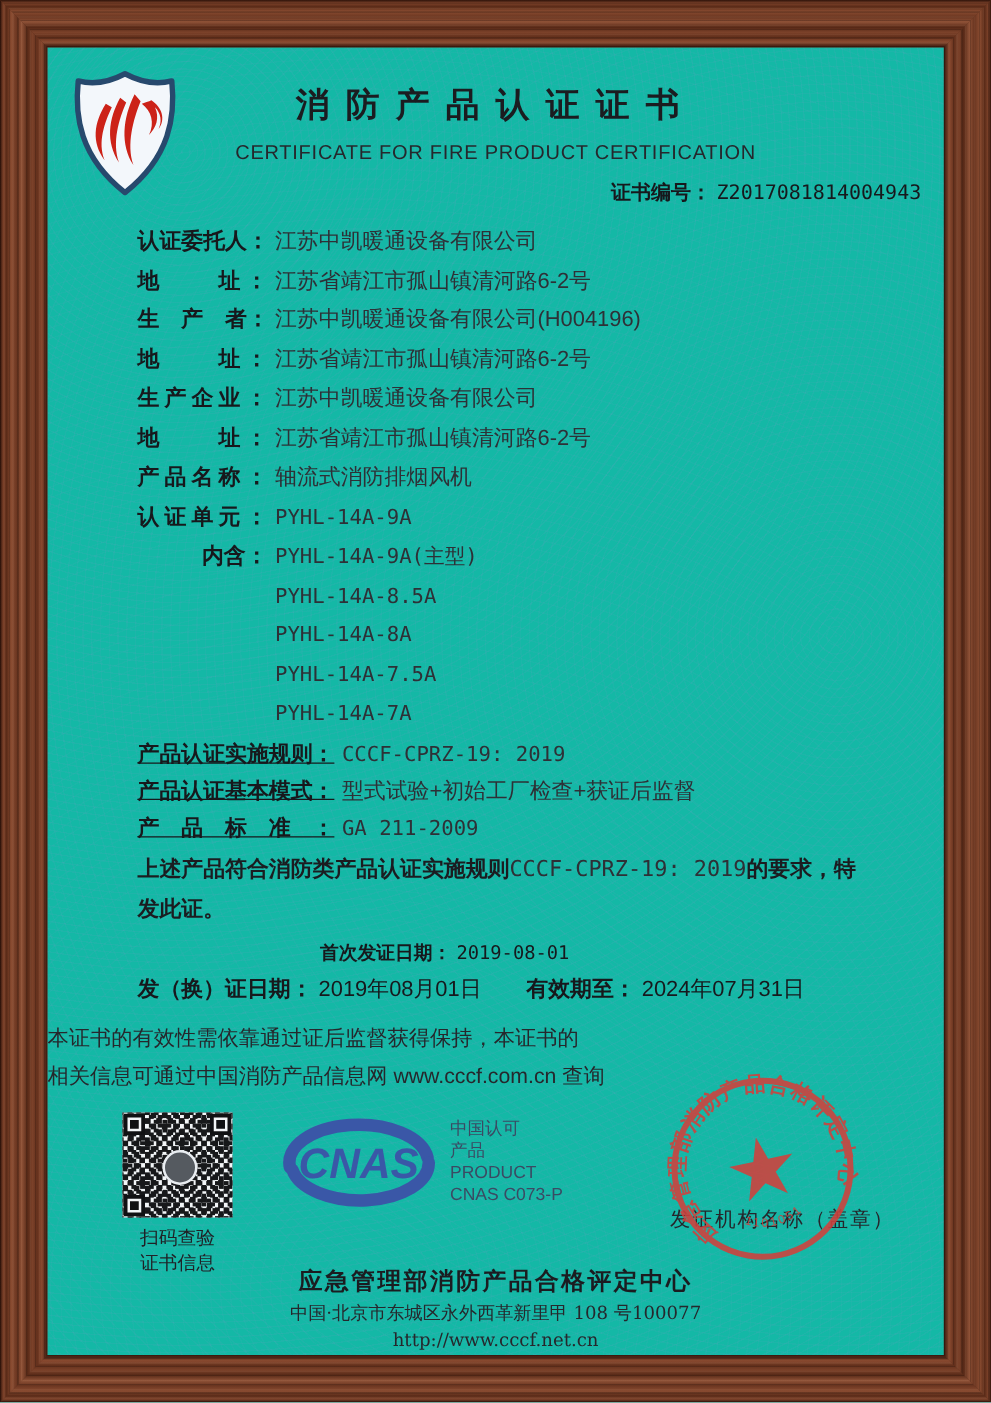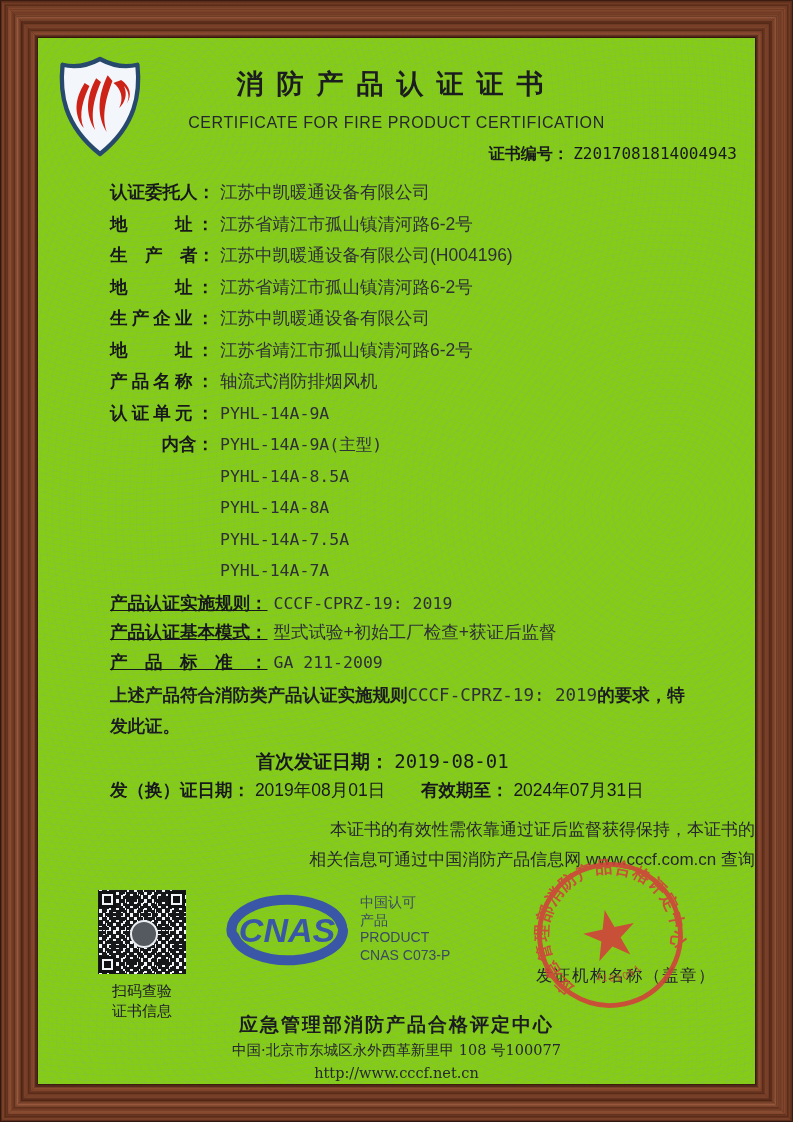--- a/index.html
+++ b/index.html
@@ -25,21 +25,21 @@
       repeating-linear-gradient(90deg, rgba(15,4,0,.20) 0 1px, transparent 1px 3px, rgba(255,215,180,.05) 3px 4px, transparent 4px 7px),
       linear-gradient(90deg,#2e130a 0%,#7c4129 7%,#5a2b18 14%,#8a4c31 24%,#6a3520 36%,#8f5237 46%,#572917 58%,#7c422a 68%,#63301c 78%,#8a4a30 88%,#35160c 100%);
     clip-path:polygon(0 0,100% 38px,100% calc(100% - 38px),0 100%);}
   .f-right{right:0;
     background:
       repeating-linear-gradient(90deg, rgba(15,4,0,.20) 0 1px, transparent 1px 3px, rgba(255,215,180,.05) 3px 4px, transparent 4px 7px),
       linear-gradient(270deg,#2e130a 0%,#7c4129 7%,#5a2b18 14%,#8a4c31 24%,#6a3520 36%,#8f5237 46%,#572917 58%,#7c422a 68%,#63301c 78%,#8a4a30 88%,#35160c 100%);
     clip-path:polygon(100% 0,0 38px,0 calc(100% - 38px),100% 100%);}
 
   
-  .paper{position:absolute;left:38px;top:38px;width:717px;height:1046px;background:#84cc16;overflow:hidden;color:#17181c;}
+  .paper{position:absolute;left:38px;top:38px;width:717px;height:1046px;background:#14b8a6;overflow:hidden;color:#17181c;}
   .paper::before{content:"";position:absolute;inset:0;pointer-events:none;
     background-image:
       repeating-radial-gradient(circle at 15% 8%,  rgba(120,152,196,.11) 0 1px, transparent 1px 6px),
       repeating-radial-gradient(circle at 88% 45%, rgba(120,152,196,.09) 0 1px, transparent 1px 7px),
       repeating-radial-gradient(circle at 35% 95%, rgba(120,152,196,.08) 0 1px, transparent 1px 8px);}
   .paper > *{position:relative;}
 
   .logo-shield{position:absolute;left:14px;top:14px;width:96px;height:110px;}
 
   .title{margin-top:28px;text-align:center;font-size:27px;font-weight:bold;letter-spacing:13px;color:#1b1c20;}
@@ -55,24 +55,24 @@
   .lbl.blank{text-align-last:left;}
   .val{margin-left:6px;color:#2e3036;}
   .val.mono{font-size:16.5px;}
 
   .rules{padding:0 36px 0 72px;font-size:17.5px;margin-top:2px;}
   .rules .row{line-height:29.5px;}
   .rlbl{font-weight:bold;text-decoration:underline;}
   .statement{padding:0 60px 0 72px;font-size:17.5px;font-weight:bold;line-height:30.5px;margin-top:3px;color:#1b1c20;}
   .statement .code{font-weight:normal;color:#2e3036;}
 
-  .first-issue{padding-left:218px;font-size:19px;line-height:29px;margin-top:6px;}
+  .first-issue{padding-left:218px;font-size:15px;line-height:29px;margin-top:6px;}
   .dates{padding-left:72px;font-size:17.5px;line-height:29px;}
   .dates .gap{display:inline-block;width:26px;}
-  .notice{margin-top:10px;text-align:right;font-size:17px;line-height:30px;color:#26272c;}
+  .notice{margin-top:10px;text-align:left;font-size:17px;line-height:30px;color:#26272c;}
 
   
   .qr-block{position:absolute;left:56px;top:852px;width:96px;text-align:center;}
   .qr{position:relative;width:88px;height:84px;margin:0 auto;background:
       repeating-conic-gradient(#17181a 0% 25%, rgba(0,0,0,0) 0% 50%) 0px 0px/9px 9px,
       repeating-conic-gradient(#17181a 0% 25%, rgba(0,0,0,0) 0% 50%) 4px 2px/7px 7px,
       #f2f5f7;}
   .finder{position:absolute;width:17px;height:17px;border:3px solid #101113;background:#f2f5f7;box-sizing:border-box;}
   .finder::after{content:"";position:absolute;left:2px;top:2px;width:7px;height:7px;background:#101113;}
   .finder.tl{left:1px;top:1px;} .finder.tr{right:1px;top:1px;} .finder.bl{left:1px;bottom:1px;}

